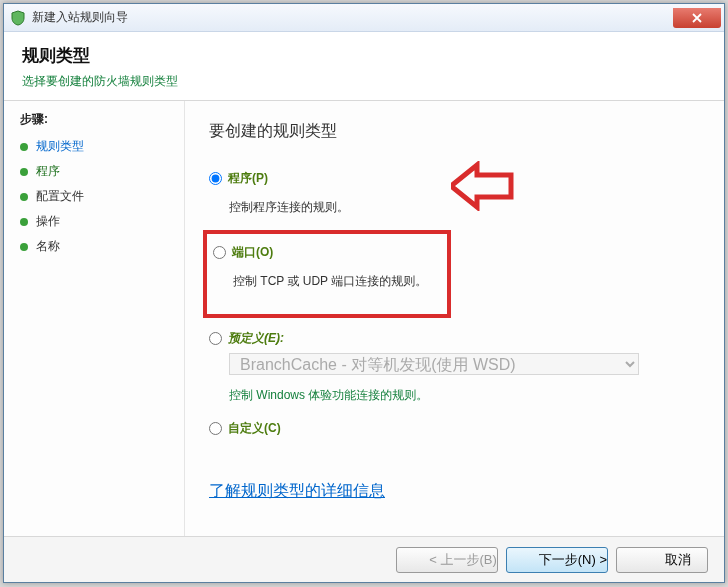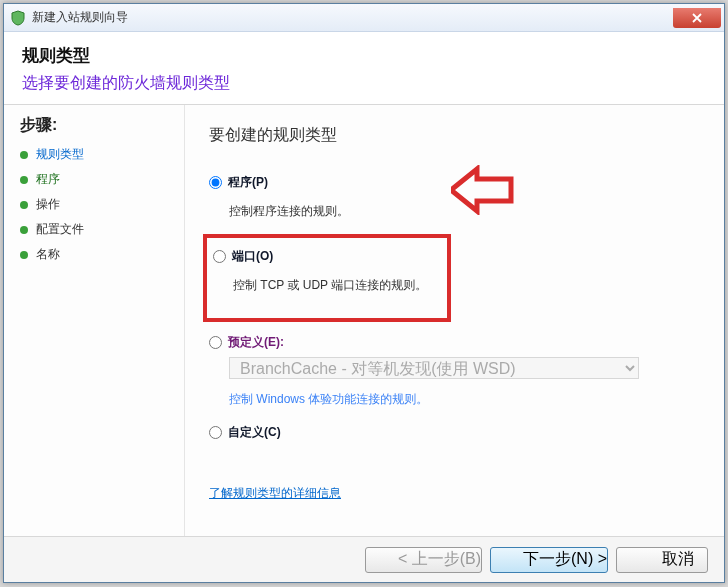--- a/index.html
+++ b/index.html
@@ -28,30 +28,30 @@
     color:#fff; font-weight:bold; font-size:12px;
     cursor:pointer;
   }
   
   .header {
     padding: 12px 18px 10px 18px;
     border-bottom: 1px solid #d8d8d8;
     background: #fff;
   }
   .header h1 { font-size: 17px; font-weight: bold; color:#111; margin-bottom: 6px; }
-  .header .subtitle { font-size: 16px; color:#6d28d9; }
+  .header .subtitle { font-size: 12px; color:#15803d; }
   
   .body {
     flex:1; display:flex; background:#fdfdfd;
   }
   .sidebar {
     width: 180px; padding: 10px 0 0 16px;
     font-size: 12px;
   }
-  .sidebar .steps-title { font-weight:bold; font-size:16px; margin-bottom:10px; color:#222; }
+  .sidebar .steps-title { font-weight:bold; font-size:12px; margin-bottom:10px; color:#222; }
   .step-item {
     display:flex; align-items:center; margin: 8px 0; color:#333;
   }
   .step-item .bullet {
     width:8px; height:8px; border-radius:50%;
     background:#3aa03a; margin-right:8px; flex:none;
   }
   .step-item.active { color:#1a6e1a; }
   .step-item.link { color:#0066cc; }
   .divider-v { width:1px; background:#e5e5e5; }
@@ -64,47 +64,47 @@
   .radio-group { display:flex; flex-direction:column; gap:0; }
   .radio-block { padding: 4px 0 12px 0; }
   .radio-block.highlighted {
     border: 4px solid #d92c2c;
     padding: 10px 8px 24px 6px;
     margin: 2px 0 8px -6px;
     width: 248px;
   }
   .radio-line { display:flex; align-items:center; }
   .radio-line input[type=radio] { margin-right:6px; }
-  .radio-line label { font-weight:bold; font-size:12px; color:#0f172a; }
-  .radio-block.disabled .radio-line label { color:#701a75; }
+  .radio-line label { font-weight:bold; font-size:12px; color:#4d7c0f; }
+  .radio-block.disabled .radio-line label { color:#4d7c0f;font-style:italic; }
   .radio-desc { margin-left: 20px; margin-top:12px; font-size:12px; color:#333; }
-  .radio-block.disabled .radio-desc { color:#3b82f6; }
+  .radio-block.disabled .radio-desc { color:#15803d; }
   .combo {
     margin-left:20px; margin-top:6px; width: 410px;
     height:22px; font-size:16px; color:#888;
     border:1px solid #c8c8c8; background:#f4f4f4;
     padding-left:6px;
   }
   .learn-more { margin-top:auto; margin-bottom: 24px; }
-  .learn-more a { color:#0066cc; font-size:12px; text-decoration:underline; }
+  .learn-more a { color:#0066cc; font-size:16px; text-decoration:underline; }
   
   .arrow {
     position:absolute; left: 266px; top: 60px;
     width: 64px; height: 50px;
     pointer-events:none;
   }
   
   .footer {
     height: 46px; border-top:1px solid #d8d8d8;
     display:flex; align-items:center; justify-content:flex-end;
     gap:8px; padding: 0 16px;
     background:#f5f5f5;
   }
   .footer button {
-    min-width:92px; height:26px; font-size:16px;
+    min-width:92px; height:26px; font-size:13px;
     border:1px solid #9a9a9a; background:linear-gradient(#fdfdfd,#e8e8e8);
     border-radius:3px; cursor:pointer;padding-left:32px;
   }
   .footer button.primary {
     border:1px solid #3c7fb1;
     background:linear-gradient(#eaf6fd,#c3e4f7);
   }
   .footer button:disabled { color:#999; cursor:default; }
 </style>
 </head>
@@ -138,25 +138,25 @@
       <div class="step-item link">
         <span class="bullet"></span>
         <span>规则类型</span>
       </div>
       <div class="step-item active">
         <span class="bullet"></span>
         <span>程序</span>
       </div>
       <div class="step-item">
         <span class="bullet"></span>
+        <span>配置文件</span>
+      </div>
+      <div class="step-item">
+        <span class="bullet"></span>
         <span>操作</span>
-      </div>
-      <div class="step-item">
-        <span class="bullet"></span>
-        <span>配置文件</span>
       </div>
       <div class="step-item">
         <span class="bullet"></span>
         <span>名称</span>
       </div>
     </div>
 
     <div class="divider-v"></div>
 
     <div class="main">

